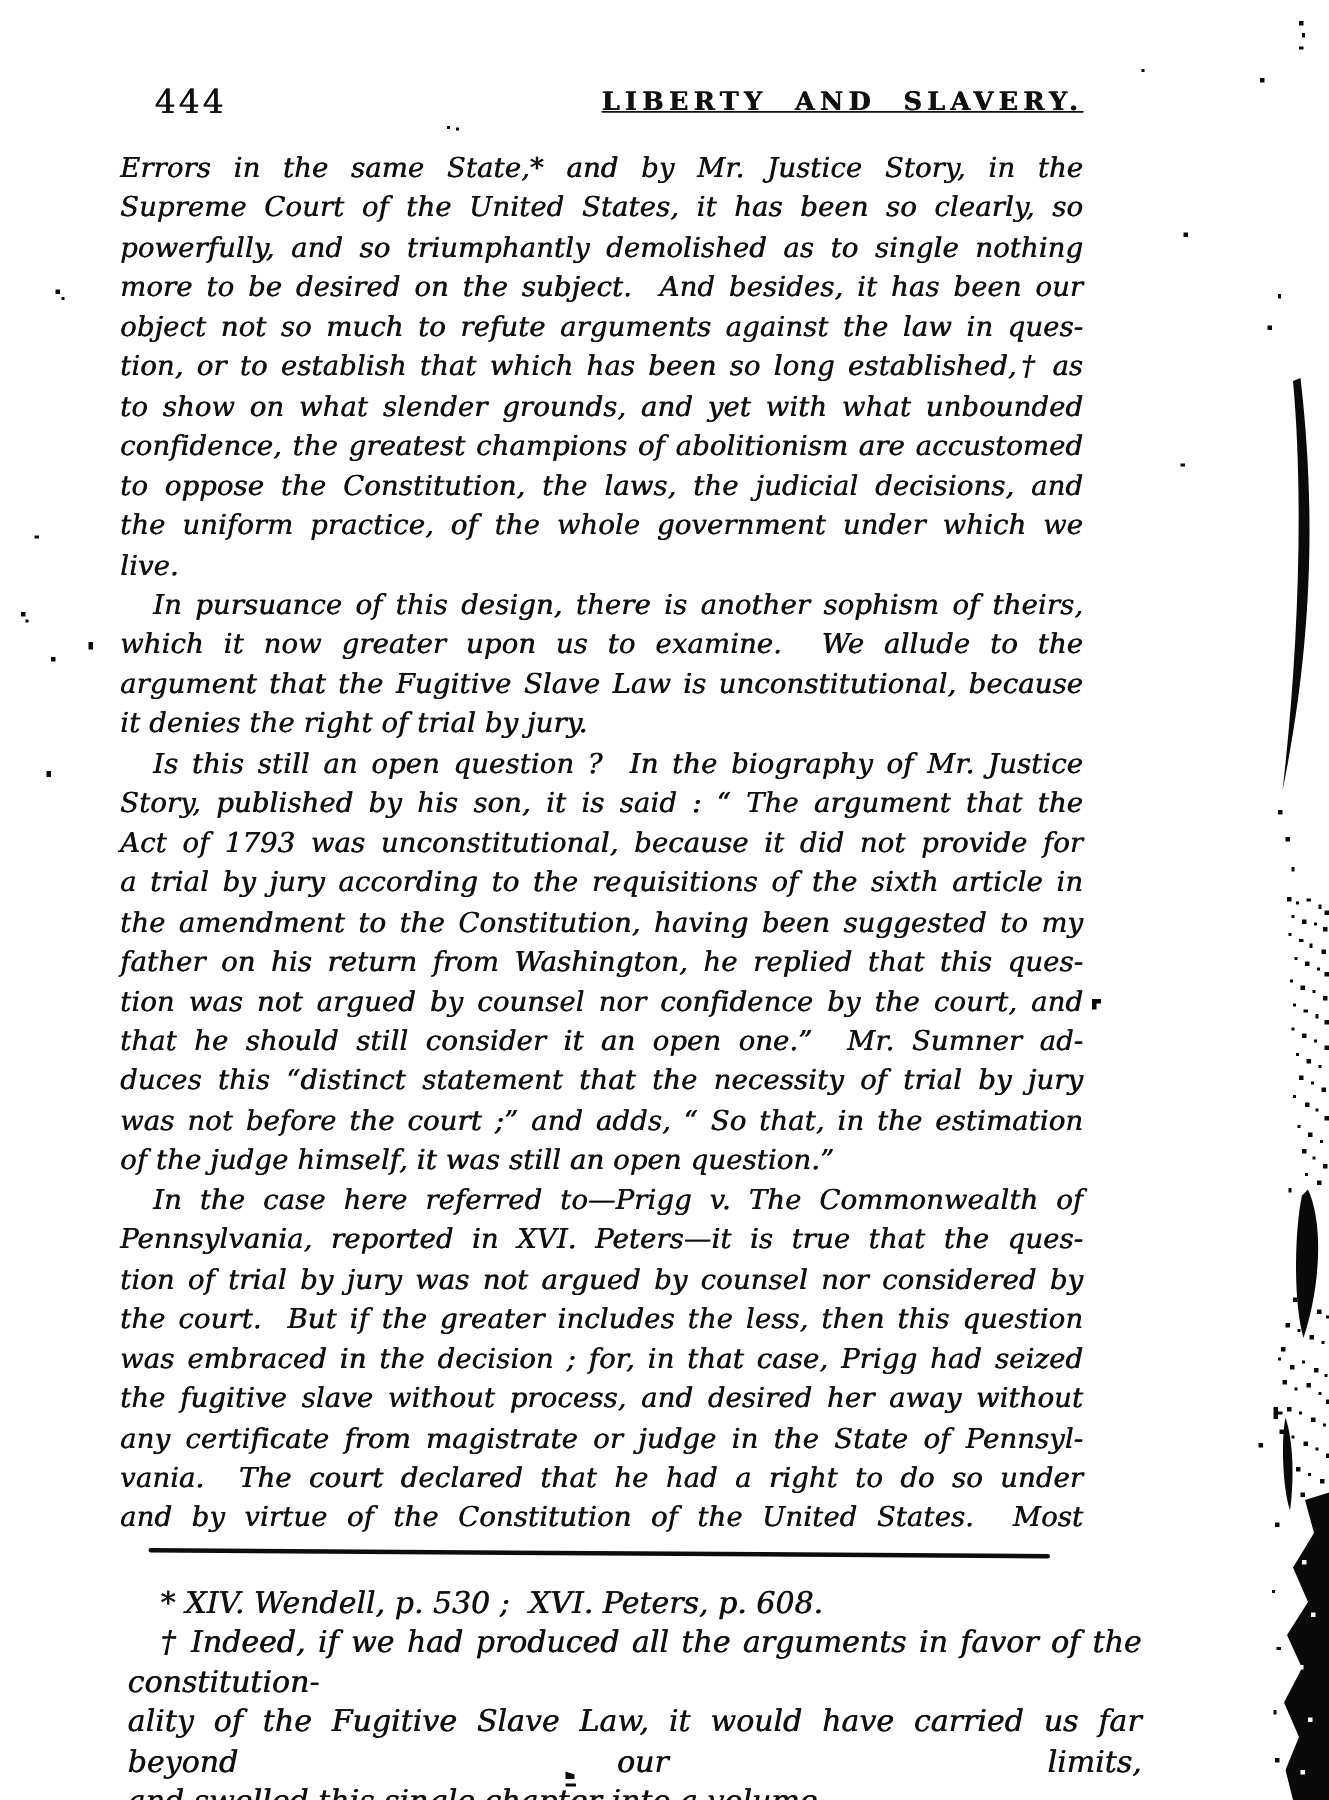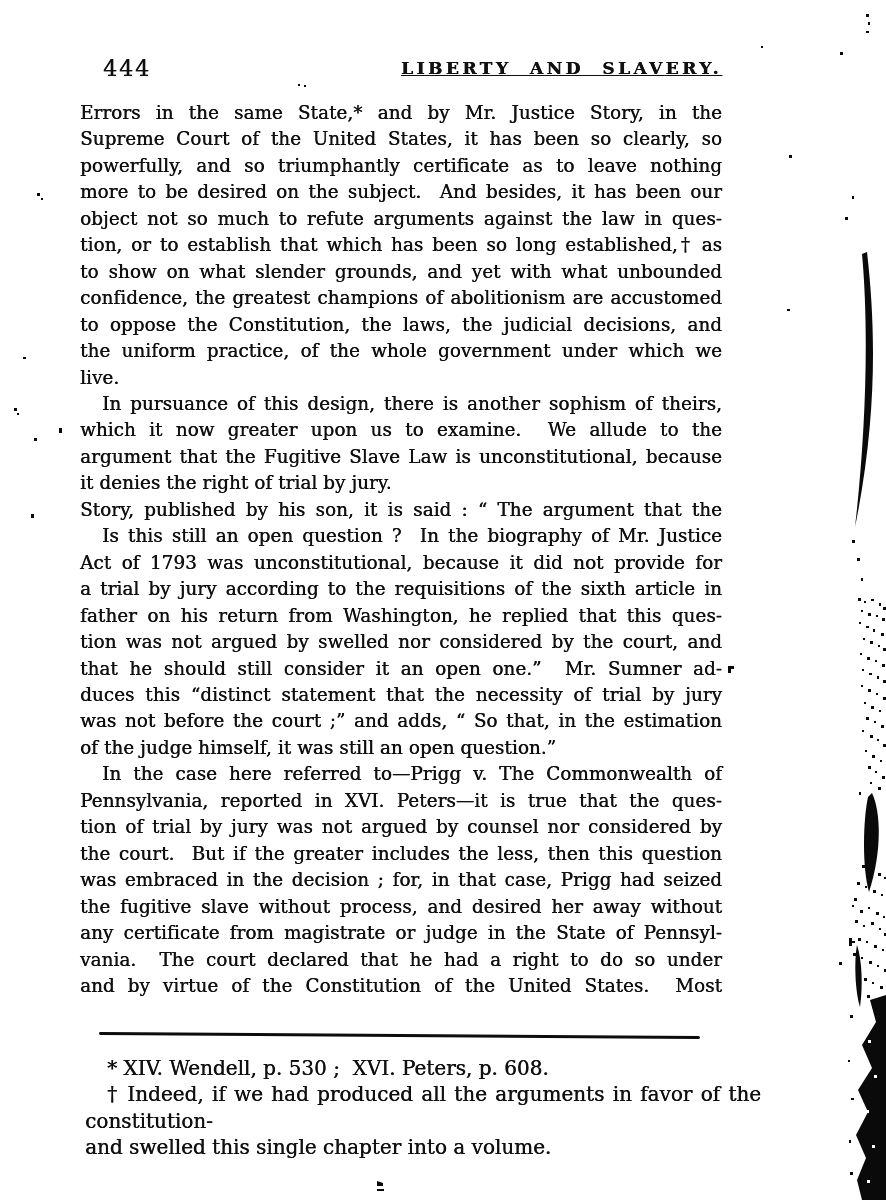--- a/index.html
+++ b/index.html
@@ -23,21 +23,21 @@
   #body-text {
     position:absolute; left:80px; top:100px; width:642px;
     font-size:18.3px; line-height:26.45px; letter-spacing:0.1px;
   }
   #footnotes {
     position:absolute; left:85px; top:1055px; width:676px;
     font-size:20px; line-height:26.4px;
   }
   .para { margin:0; }
   .tline {
-    text-align:justify; text-align-last:justify; white-space:pre-wrap;
+    text-align:justify; text-align-last:justify; white-space:pre-wrap;font-style:italic;
   }
   .tline.last-left { text-align-last:left; }
   .tline.indent { text-indent:22px; }
 
   #footnote-rule {
     position:absolute; left:99px; top:1034px; width:601px; height:3.2px;
     background:#0c0c0c; transform:rotate(0.38deg); border-radius:2px;
   }
   #artifacts { position:absolute; left:0; top:0; pointer-events:none; }
 </style>
@@ -47,43 +47,44 @@
 <div class="page">
 
   <div id="page-number" class="inkbold">444</div>
 
   <div id="running-title" class="inkbold">LIBERTY AND SLAVERY.</div>
 
   <div id="body-text" class="inkbold">
       <div class="para">
         <div class="tline">Errors in the same State,* and by Mr. Justice Story, in the</div>
         <div class="tline">Supreme Court of the United States, it has been so clearly, so</div>
-        <div class="tline">powerfully, and so triumphantly certificate as to leave nothing</div>
+        <div class="tline">powerfully, and so triumphantly demolished as to single nothing</div>
         <div class="tline">more to be desired on the subject.  And besides, it has been our</div>
         <div class="tline">object not so much to refute arguments against the law in ques-</div>
         <div class="tline">tion, or to establish that which has been so long established,† as</div>
         <div class="tline">to show on what slender grounds, and yet with what unbounded</div>
         <div class="tline">confidence, the greatest champions of abolitionism are accustomed</div>
         <div class="tline">to oppose the Constitution, the laws, the judicial decisions, and</div>
         <div class="tline">the uniform practice, of the whole government under which we</div>
         <div class="tline last-left">live.</div>
       </div>
       <div class="para">
         <div class="tline indent">In pursuance of this design, there is another sophism of theirs,</div>
         <div class="tline">which it now greater upon us to examine.  We allude to the</div>
         <div class="tline">argument that the Fugitive Slave Law is unconstitutional, because</div>
         <div class="tline last-left">it denies the right of trial by jury.</div>
       </div>
       <div class="para">
+        <div class="tline indent">Is this still an open question ?  In the biography of Mr. Justice</div>
         <div class="tline">Story, published by his son, it is said : “ The argument that the</div>
-        <div class="tline indent">Is this still an open question ?  In the biography of Mr. Justice</div>
         <div class="tline">Act of 1793 was unconstitutional, because it did not provide for</div>
         <div class="tline">a trial by jury according to the requisitions of the sixth article in</div>
+        <div class="tline">the amendment to the Constitution, having been suggested to my</div>
         <div class="tline">father on his return from Washington, he replied that this ques-</div>
-        <div class="tline">tion was not argued by swelled nor considered by the court, and</div>
+        <div class="tline">tion was not argued by counsel nor confidence by the court, and</div>
         <div class="tline">that he should still consider it an open one.”  Mr. Sumner ad-</div>
         <div class="tline">duces this “distinct statement that the necessity of trial by jury</div>
         <div class="tline">was not before the court ;” and adds, “ So that, in the estimation</div>
         <div class="tline last-left">of the judge himself, it was still an open question.”</div>
       </div>
       <div class="para">
         <div class="tline indent">In the case here referred to—Prigg v. The Commonwealth of</div>
         <div class="tline">Pennsylvania, reported in XVI. Peters—it is true that the ques-</div>
         <div class="tline">tion of trial by jury was not argued by counsel nor considered by</div>
         <div class="tline">the court.  But if the greater includes the less, then this question</div>
@@ -96,20 +97,21 @@
     </div>
 
   <div id="footnote-rule"></div>
 
   <div id="footnotes" class="inkbold">
       <div class="para">
         <div class="tline indent last-left">* XIV. Wendell, p. 530 ;  XVI. Peters, p. 608.</div>
       </div>
       <div class="para">
         <div class="tline indent">† Indeed, if we had produced all the arguments in favor of the constitution-</div>
+        <div class="tline">ality of the Fugitive Slave Law, it would have carried us far beyond our limits,</div>
         <div class="tline last-left">and swelled this single chapter into a volume.</div>
       </div>
     </div>
 
   <svg id="artifacts" width="886" height="1200" viewBox="0 0 886 1200">
     <g fill="#0a0a0a">
 
       <rect x="298" y="84" width="2" height="2"></rect>
       <rect x="304" y="85" width="2" height="2"></rect>
 

